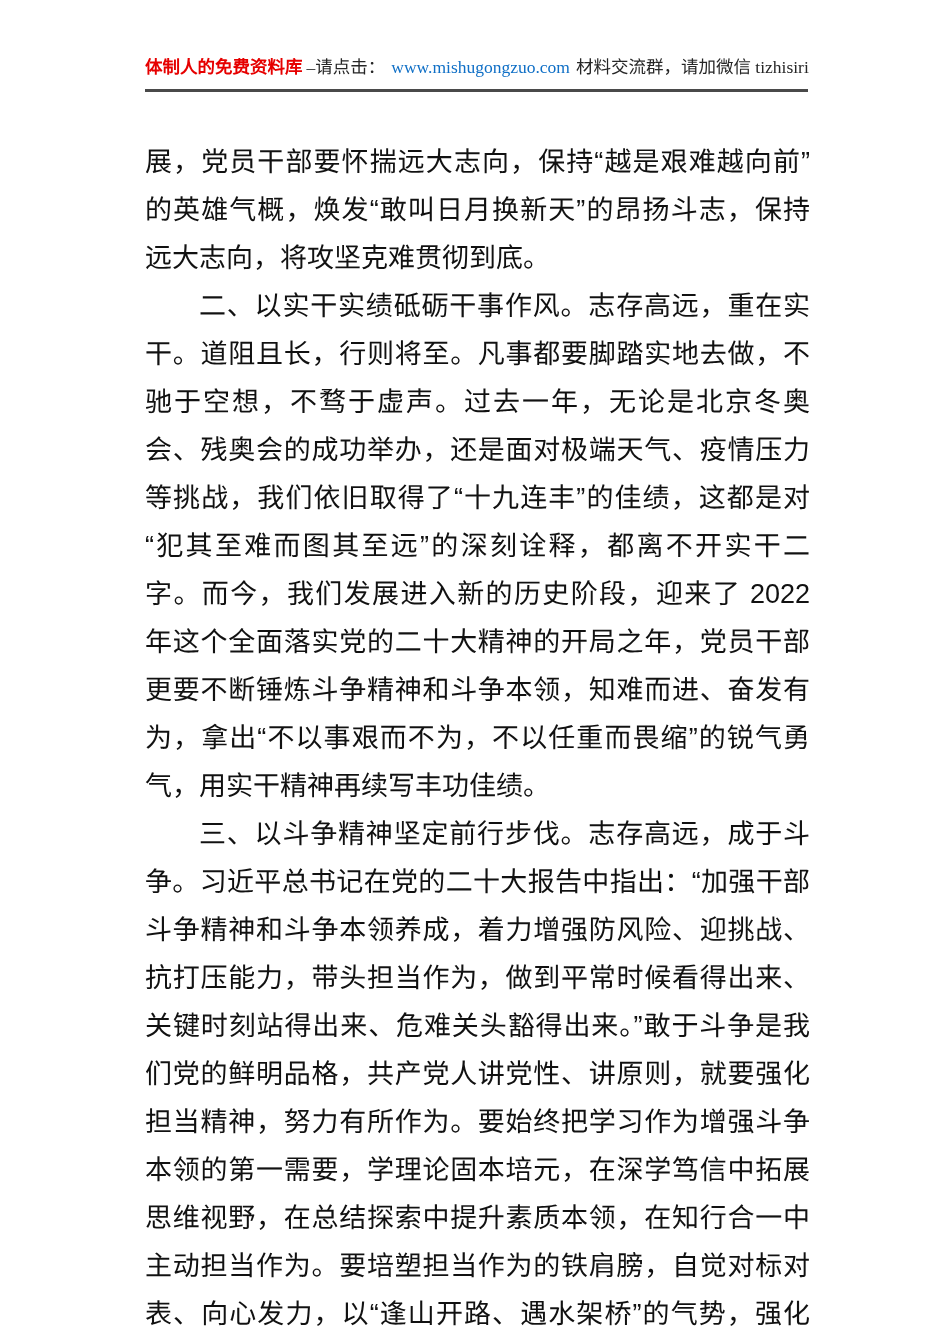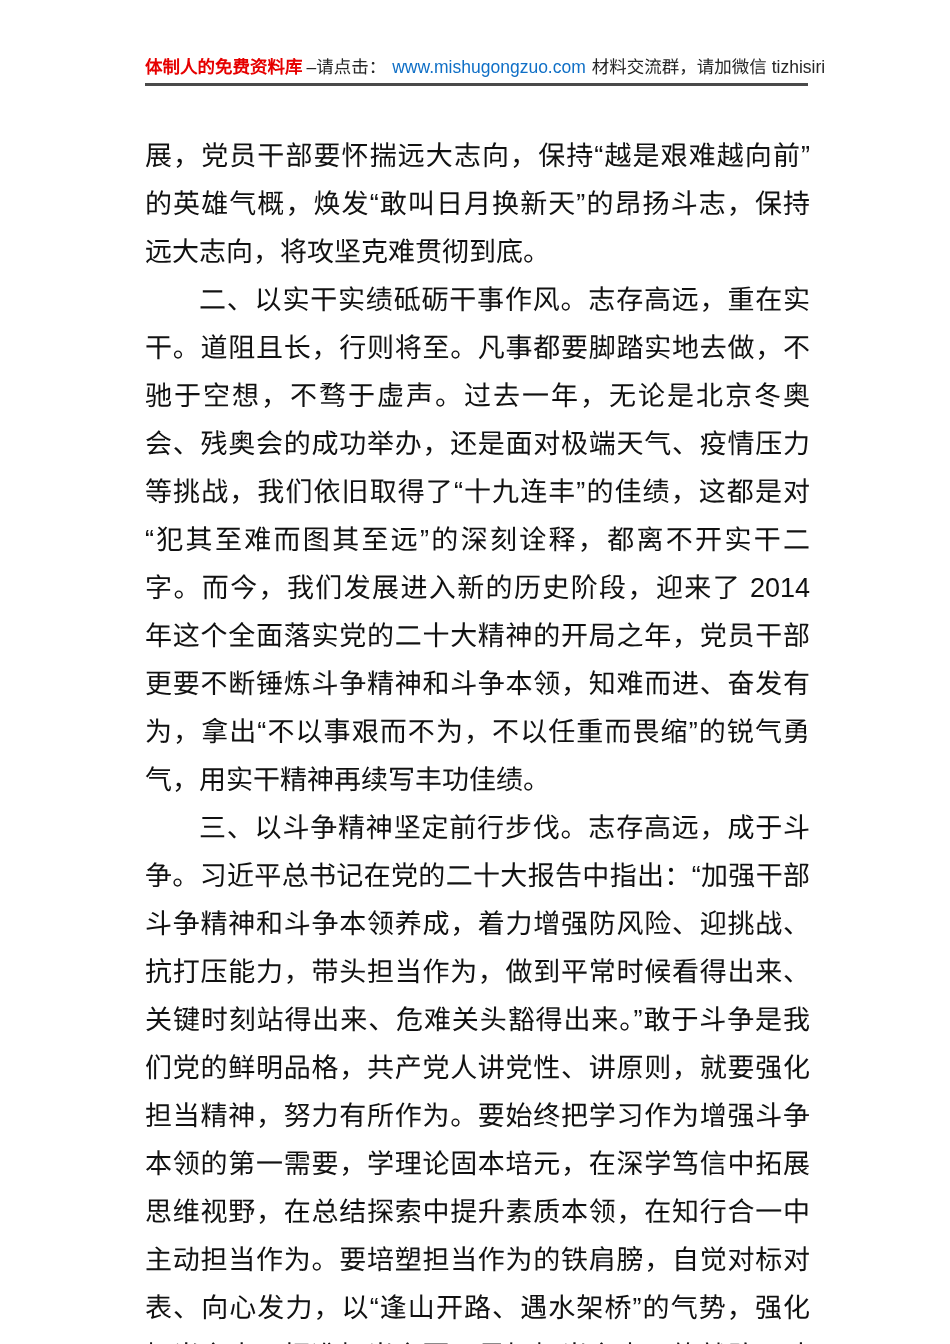--- a/index.html
+++ b/index.html
@@ -10,26 +10,27 @@
     overflow: hidden;
   }
   .page {
     width: 950px; height: 1344px;
     background: #ffffff;
     box-sizing: border-box;
     position: relative;
   }
   .doc-header {
     margin: 56px 142px 0 145px;
-    padding-bottom: 4px;
+    padding-bottom: 10px;
     border-bottom: 3px solid #4a4a4a;
     font-size: 17.5px;
     line-height: 1.3;
     white-space: nowrap;
     color: #262626;
+    font-family: Liberation Serif, serif;
   }
   .doc-header .brand {
     color: #e60000;
     font-weight: bold;
     margin-right: 4px;
   }
   .doc-header .prefix {
     color: #262626;
     margin-right: 6px;
   }
@@ -63,17 +64,17 @@
 <body>
 
 <div class="page">
 
   <div class="doc-header">
     <span class="brand">体制人的免费资料库</span><span class="prefix">–请点击：</span><a class="site-link">www.mishugongzuo.com</a><span class="suffix">材料交流群，请加微信 tizhisiri</span>
   </div>
 
   <div class="content">
     <p>展，党员干部要怀揣远大志向，保持“越是艰难越向前”的英雄气概，焕发“敢叫日月换新天”的昂扬斗志，保持远大志向，将攻坚克难贯彻到底。</p>
-    <p class="indent">二、以实干实绩砥砺干事作风。志存高远，重在实干。道阻且长，行则将至。凡事都要脚踏实地去做，不驰于空想，不骛于虚声。过去一年，无论是北京冬奥会、残奥会的成功举办，还是面对极端天气、疫情压力等挑战，我们依旧取得了“十九连丰”的佳绩，这都是对“犯其至难而图其至远”的深刻诠释，都离不开实干二字。而今，我们发展进入新的历史阶段，迎来了 2014 年这个全面落实党的二十大精神的开局之年，党员干部更要不断锤炼斗争精神和斗争本领，知难而进、奋发有为，拿出“不以事艰而不为，不以任重而畏缩”的锐气勇气，用实干精神再续写丰功佳绩。</p>
+    <p class="indent">二、以实干实绩砥砺干事作风。志存高远，重在实干。道阻且长，行则将至。凡事都要脚踏实地去做，不驰于空想，不骛于虚声。过去一年，无论是北京冬奥会、残奥会的成功举办，还是面对极端天气、疫情压力等挑战，我们依旧取得了“十九连丰”的佳绩，这都是对“犯其至难而图其至远”的深刻诠释，都离不开实干二字。而今，我们发展进入新的历史阶段，迎来了 2022 年这个全面落实党的二十大精神的开局之年，党员干部更要不断锤炼斗争精神和斗争本领，知难而进、奋发有为，拿出“不以事艰而不为，不以任重而畏缩”的锐气勇气，用实干精神再续写丰功佳绩。</p>
     <p class="indent">三、以斗争精神坚定前行步伐。志存高远，成于斗争。习近平总书记在党的二十大报告中指出：“加强干部斗争精神和斗争本领养成，着力增强防风险、迎挑战、抗打压能力，带头担当作为，做到平常时候看得出来、关键时刻站得出来、危难关头豁得出来。”敢于斗争是我们党的鲜明品格，共产党人讲党性、讲原则，就要强化担当精神，努力有所作为。要始终把学习作为增强斗争本领的第一需要，学理论固本培元，在深学笃信中拓展思维视野，在总结探索中提升素质本领，在知行合一中主动担当作为。要培塑担当作为的铁肩膀，自觉对标对表、向心发力，以“逢山开路、遇水架桥”的气势，强化担当之志、把准担当之要、尽好担当之责，练就敢于斗争、善于斗</p>
   </div>
 
 </div>
 
 </body></html>

